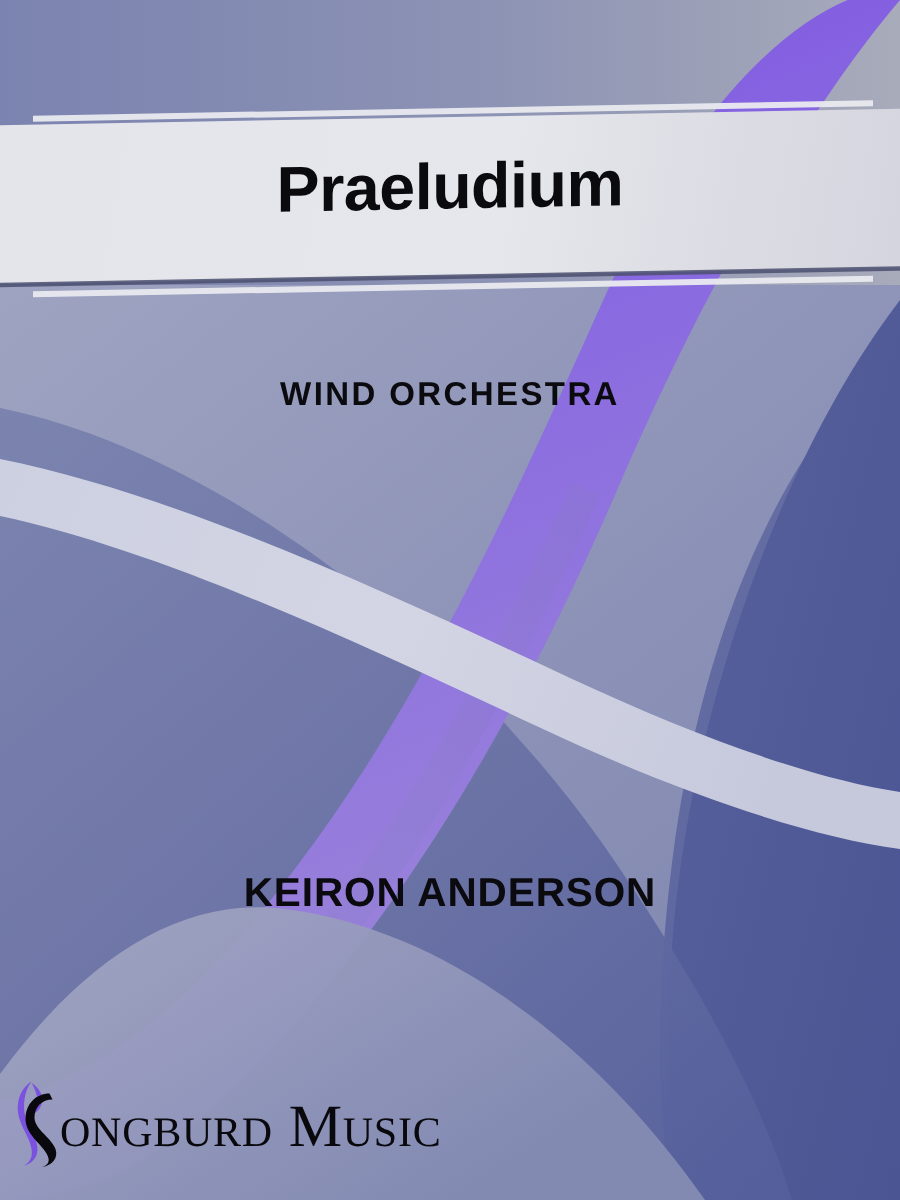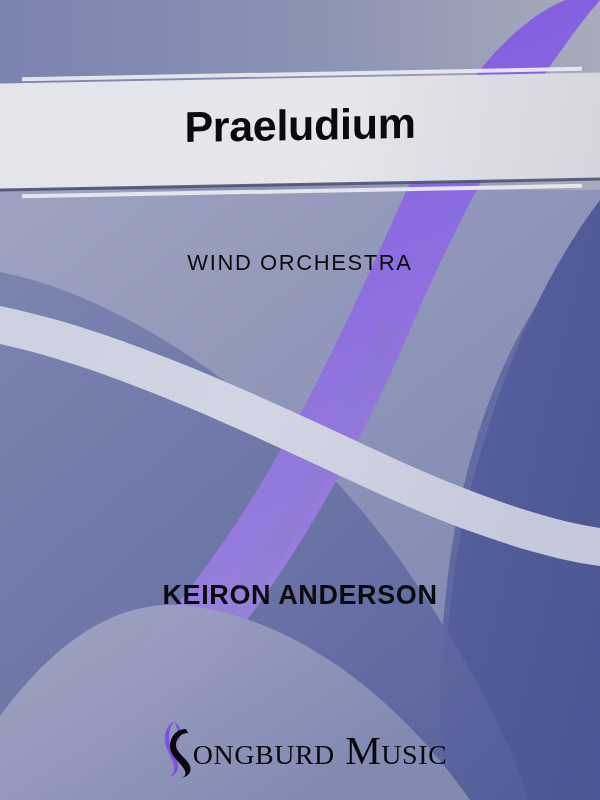--- a/index.html
+++ b/index.html
@@ -65,41 +65,40 @@
     top: 101px;
     font-size: 43px;
     font-weight: bold;
     letter-spacing: -0.3px;
     transform: skewY(-1.05deg);
   }
 
   #subtitle-text {
     top: 250px;
     font-size: 22px;
-    font-weight: normal;
+    font-weight: bold;
     letter-spacing: 1.6px;
   }
 
   #composer-text {
     top: 580px;
     font-size: 27px;
     font-weight: bold;
     letter-spacing: 0.6px;
   }
 
   
   #logo {
     position: absolute;
     left: 0;
     top: 713px;
     width: 600px;
     height: 70px;
     display: flex;
     align-items: center;
-    justify-content: center;
   }
   #logo-mark {
     position: relative;
     display: inline-block;
     width: 46px;
     height: 62px;
     flex: 0 0 auto;
   }
   #logo-word {
     font-family: "Liberation Serif", serif;

